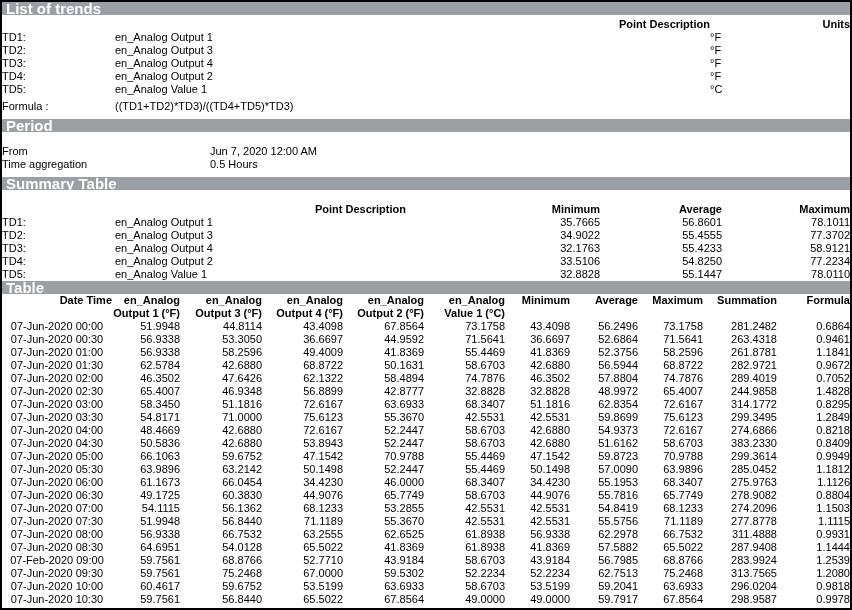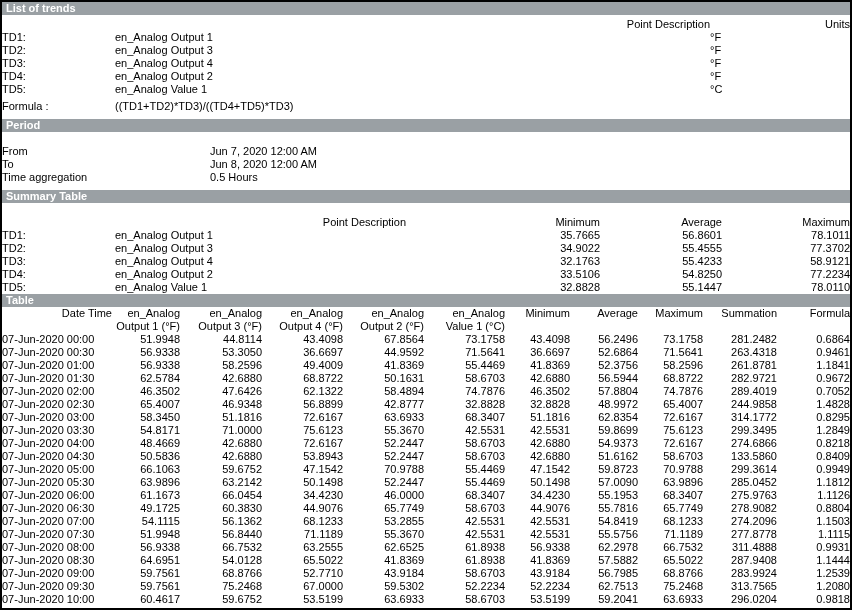--- a/index.html
+++ b/index.html
@@ -12,21 +12,21 @@
     overflow: hidden;
     background: #fff;
     font-family: "Liberation Sans", sans-serif;
     font-size: 11px;
     color: #000;
   }
   .bar {
     background: #9aa0a4;
     color: #fff;
     font-weight: bold;
-    font-size: 11px;
+    font-size: 15px;
     height: 13px;
     line-height: 13px;
     padding-left: 4px;
     overflow: hidden;
   }
   .mt3 { margin-top: 3px; }
   .mt4 { margin-top: 4px; }
   .mt6 { margin-top: 6px; }
   .mt2 { margin-top: 13px; }
   .mt11 { }
@@ -36,26 +36,26 @@
     width: 100%;
   }
   .tbl th, .tbl td {
     padding: 0;
     font-size: 11px;
     line-height: 13px;
     white-space: nowrap;
     overflow: hidden;
     vertical-align: top;
   }
-  .tbl th { font-weight: normal; text-align: right; }
+  .tbl th { font-weight: bold; text-align: right; }
   .tbl td { font-weight: normal; }
   .al { text-align: left; }
   .num { text-align: right; }
   .pad5 { padding-left: 5px; }
-  .pad2 { padding-left: 2px; }
+  .pad2 { padding-left: 2px; text-align: center; }
   .hdr2 div { line-height: 13px; }
 </style>
 </head>
 <body>
 
 <div class="page">
 
   <div class="bar">
     <span>List of trends</span>
   </div>
@@ -121,24 +121,20 @@
 
   <table class="tbl mt2">
     <colgroup>
         <col style="width:208px">
         <col style="width:640px">
       </colgroup>
     <tbody id="period-body">
         <tr>
           <td class="al pad5">From</td>
           <td class="al">Jun 7, 2020 12:00 AM</td>
-        </tr>
-        <tr>
-          <td class="al pad5">To</td>
-          <td class="al">Jun 8, 2020 12:00 AM</td>
         </tr>
         <tr>
           <td class="al pad5">Time aggregation</td>
           <td class="al">0.5 Hours</td>
         </tr>
       </tbody>
   </table>
 
   <div class="bar mt6">
     <span>Summary Table</span>
@@ -381,21 +377,21 @@
         <tr>
           <td class="al pad2">07-Jun-2020 04:30</td>
           <td class="num">50.5836</td>
           <td class="num">42.6880</td>
           <td class="num">53.8943</td>
           <td class="num">52.2447</td>
           <td class="num">58.6703</td>
           <td class="num">42.6880</td>
           <td class="num">51.6162</td>
           <td class="num">58.6703</td>
-          <td class="num">133.5860</td>
+          <td class="num">383.2330</td>
           <td class="num">0.8409</td>
         </tr>
         <tr>
           <td class="al pad2">07-Jun-2020 05:00</td>
           <td class="num">66.1063</td>
           <td class="num">59.6752</td>
           <td class="num">47.1542</td>
           <td class="num">70.9788</td>
           <td class="num">55.4469</td>
           <td class="num">47.1542</td>
@@ -489,21 +485,21 @@
           <td class="num">65.5022</td>
           <td class="num">41.8369</td>
           <td class="num">61.8938</td>
           <td class="num">41.8369</td>
           <td class="num">57.5882</td>
           <td class="num">65.5022</td>
           <td class="num">287.9408</td>
           <td class="num">1.1444</td>
         </tr>
         <tr>
-          <td class="al pad2">07-Jun-2020 09:00</td>
+          <td class="al pad2">07-Feb-2020 09:00</td>
           <td class="num">59.7561</td>
           <td class="num">68.8766</td>
           <td class="num">52.7710</td>
           <td class="num">43.9184</td>
           <td class="num">58.6703</td>
           <td class="num">43.9184</td>
           <td class="num">56.7985</td>
           <td class="num">68.8766</td>
           <td class="num">283.9924</td>
           <td class="num">1.2539</td>

